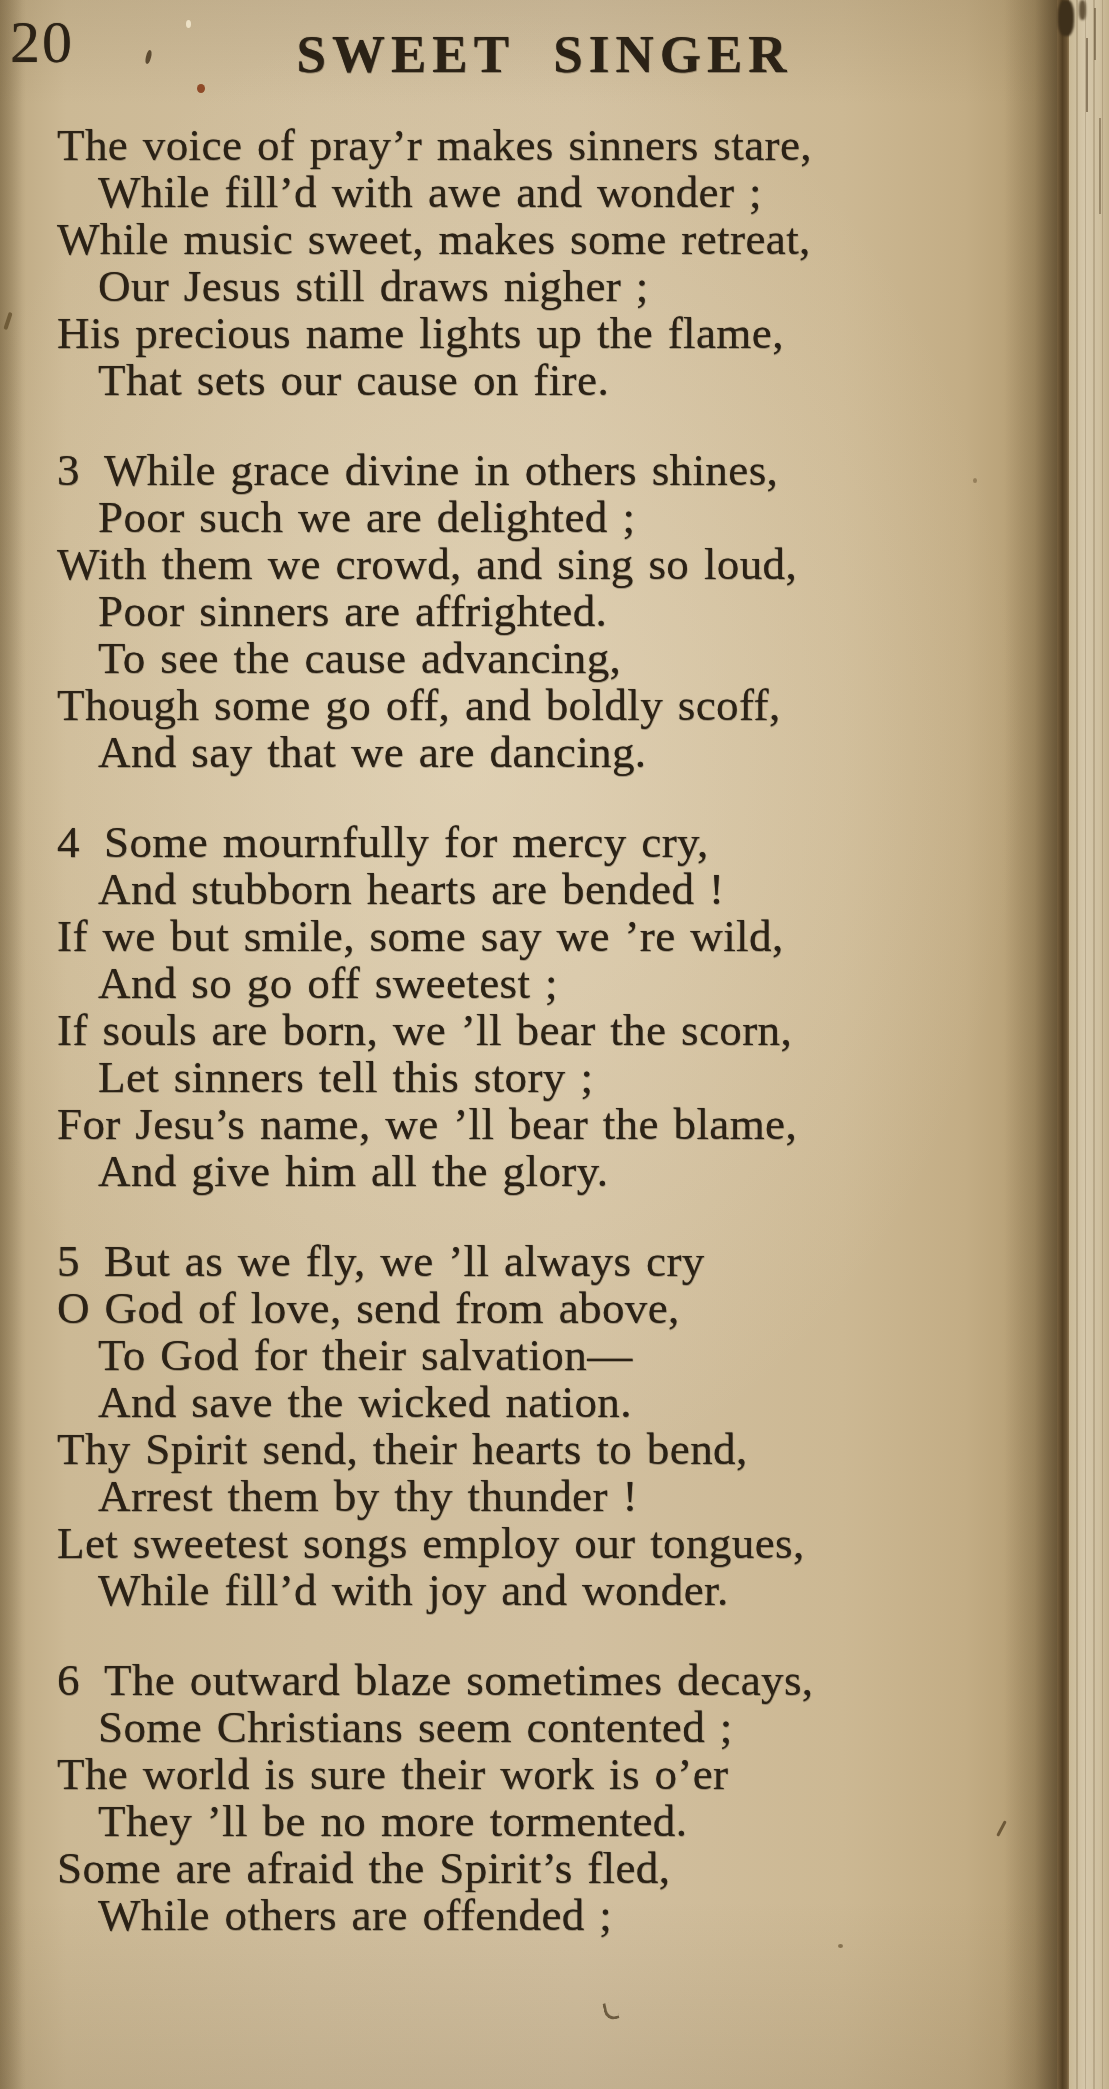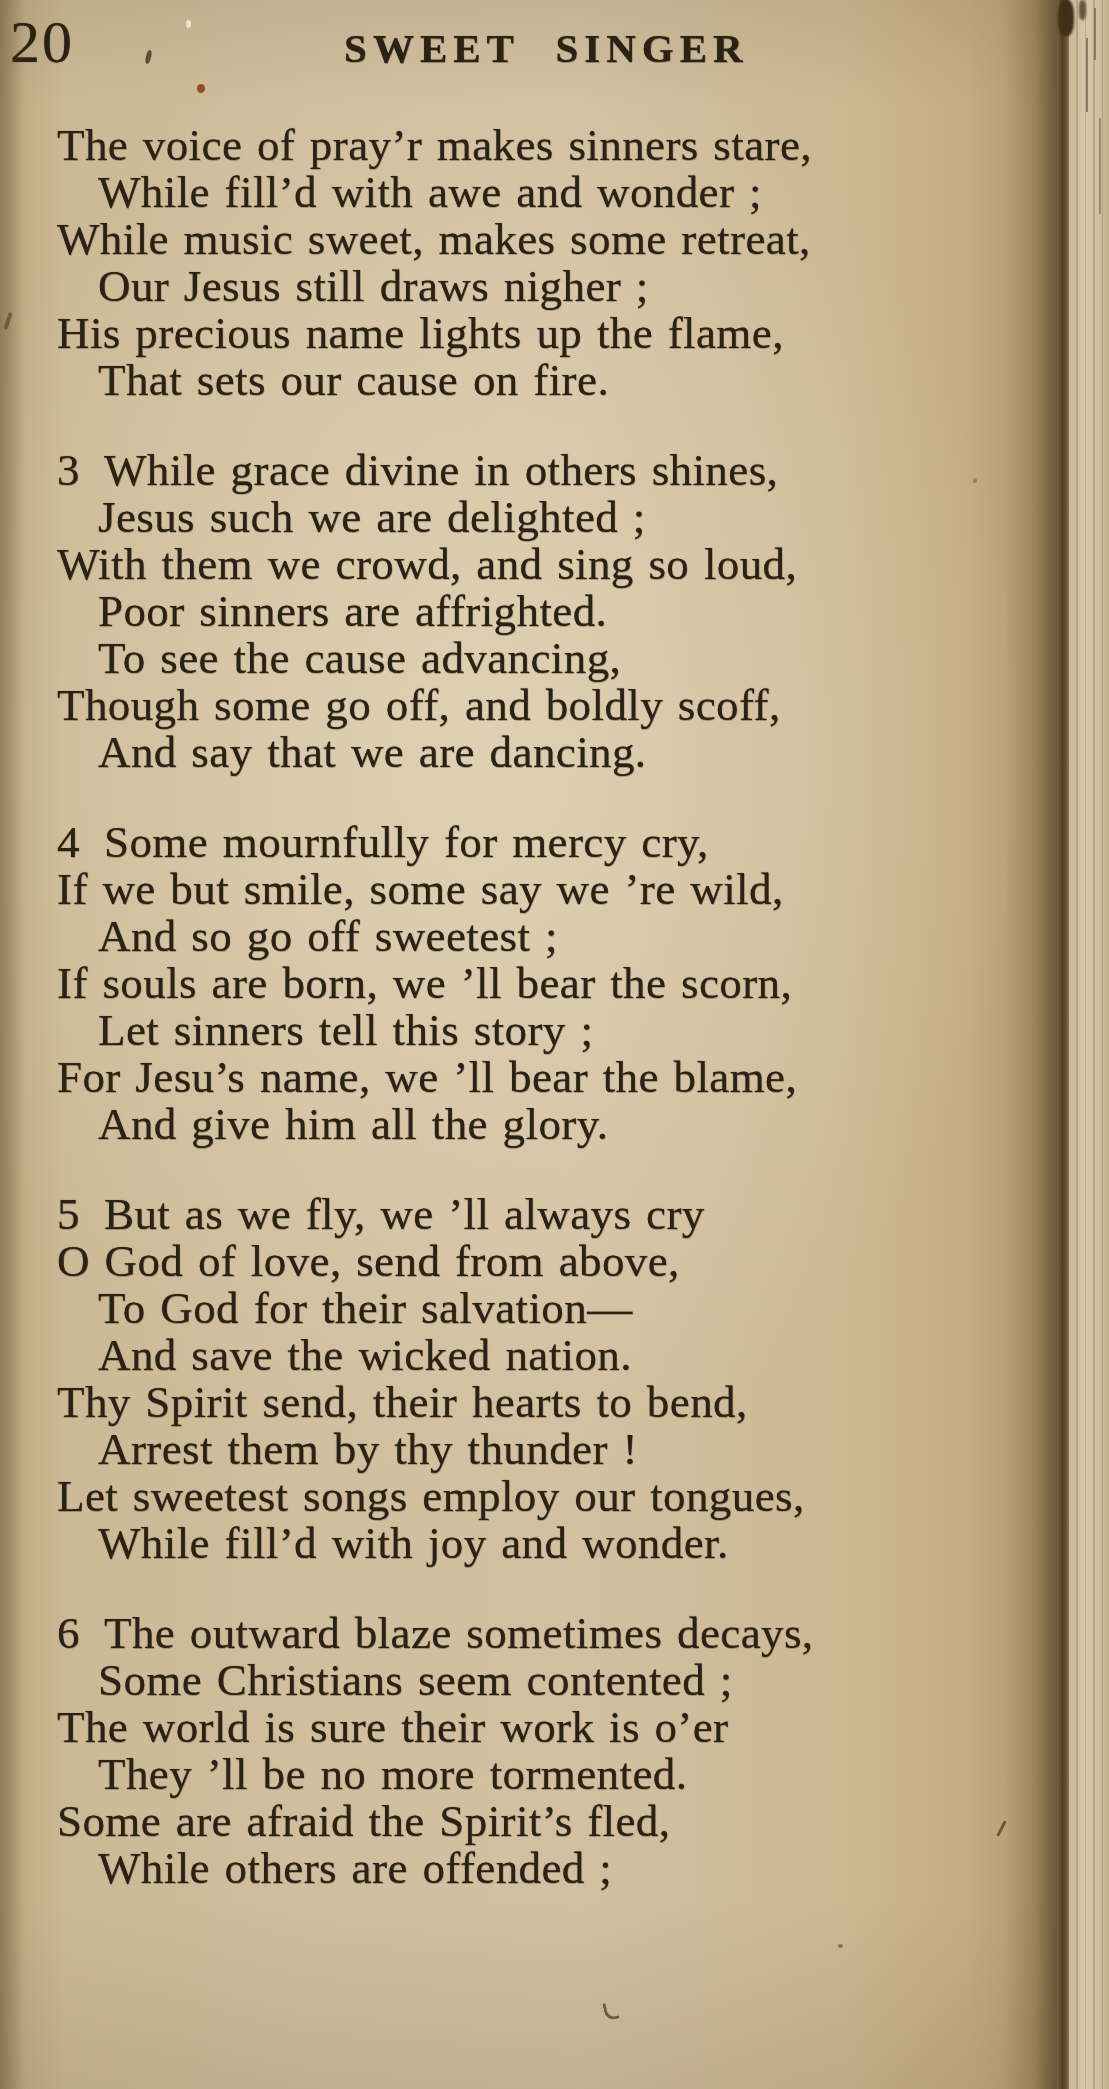--- a/index.html
+++ b/index.html
@@ -38,21 +38,21 @@
   .speck-light{left:186px;top:20px;width:5px;height:8px;background:#ece1c6;}
   .speck-hook{left:604px;top:2002px;width:11px;height:15px;border:0 solid #4f3e24;border-left-width:3px;border-bottom-width:3px;border-bottom-left-radius:10px;background:transparent;transform:rotate(-12deg);opacity:.75;border-radius:0 0 0 10px;}
   .speck-slash{left:1000px;top:1820px;width:3px;height:17px;background:#5a4628;transform:rotate(28deg);opacity:.8;border-radius:2px;}
   .speck-dot1{left:838px;top:1944px;width:5px;height:4px;background:#6a5534;opacity:.7;}
   .speck-dot2{left:973px;top:478px;width:4px;height:5px;background:#77613f;opacity:.6;}
   .speck-tickL{left:6px;top:312px;width:4px;height:18px;background:#5c4827;transform:rotate(18deg);opacity:.7;border-radius:2px;}
   
   .page-num{position:absolute;left:10px;top:8px;font-size:60px;font-weight:normal;letter-spacing:2px;
     text-shadow:0 0 1px rgba(43,34,22,0.7);}
   .running-title{position:absolute;left:50%;top:24px;transform:translateX(-52%);
-    font-size:41px;font-weight:bold;letter-spacing:6px;word-spacing:20px;white-space:nowrap;
+    font-size:53px;font-weight:bold;letter-spacing:6px;word-spacing:20px;white-space:nowrap;
     text-shadow:0 0 1px rgba(43,34,22,0.7),0.6px 0.6px 0 rgba(43,34,22,0.3);}
   
   .hymn-body{position:absolute;left:57px;top:122px;width:950px;}
   .verse{margin-bottom:43px;}
   .line{height:47px;line-height:47px;font-size:45px;white-space:nowrap;letter-spacing:0.4px;word-spacing:3px;
     text-shadow:0 0 1px rgba(43,34,22,0.65),0.5px 0.5px 0 rgba(43,34,22,0.25);}
   .line.indent{padding-left:41px;}
   .vnum{display:inline-block;min-width:47px;}
 </style>
 </head>
@@ -67,29 +67,30 @@
       <div class="verse">
         <div class="line"><span>The voice of pray’r makes sinners stare,</span></div>
         <div class="line indent"><span>While fill’d with awe and wonder ;</span></div>
         <div class="line"><span>While music sweet, makes some retreat,</span></div>
         <div class="line indent"><span>Our Jesus still draws nigher ;</span></div>
         <div class="line"><span>His precious name lights up the flame,</span></div>
         <div class="line indent"><span>That sets our cause on fire.</span></div>
       </div>
       <div class="verse">
         <div class="line"><span class="vnum">3</span><span>While grace divine in others shines,</span></div>
-        <div class="line indent"><span>Jesus such we are delighted ;</span></div>
+        <div class="line indent"><span>Poor such we are delighted ;</span></div>
         <div class="line"><span>With them we crowd, and sing so loud,</span></div>
         <div class="line indent"><span>Poor sinners are affrighted.</span></div>
         <div class="line indent"><span>To see the cause advancing,</span></div>
         <div class="line"><span>Though some go off, and boldly scoff,</span></div>
         <div class="line indent"><span>And say that we are dancing.</span></div>
       </div>
       <div class="verse">
         <div class="line"><span class="vnum">4</span><span>Some mournfully for mercy cry,</span></div>
+        <div class="line indent"><span>And stubborn hearts are bended !</span></div>
         <div class="line"><span>If we but smile, some say we ’re wild,</span></div>
         <div class="line indent"><span>And so go off sweetest ;</span></div>
         <div class="line"><span>If souls are born, we ’ll bear the scorn,</span></div>
         <div class="line indent"><span>Let sinners tell this story ;</span></div>
         <div class="line"><span>For Jesu’s name, we ’ll bear the blame,</span></div>
         <div class="line indent"><span>And give him all the glory.</span></div>
       </div>
       <div class="verse">
         <div class="line"><span class="vnum">5</span><span>But as we fly, we ’ll always cry</span></div>
         <div class="line"><span>O God of love, send from above,</span></div>

